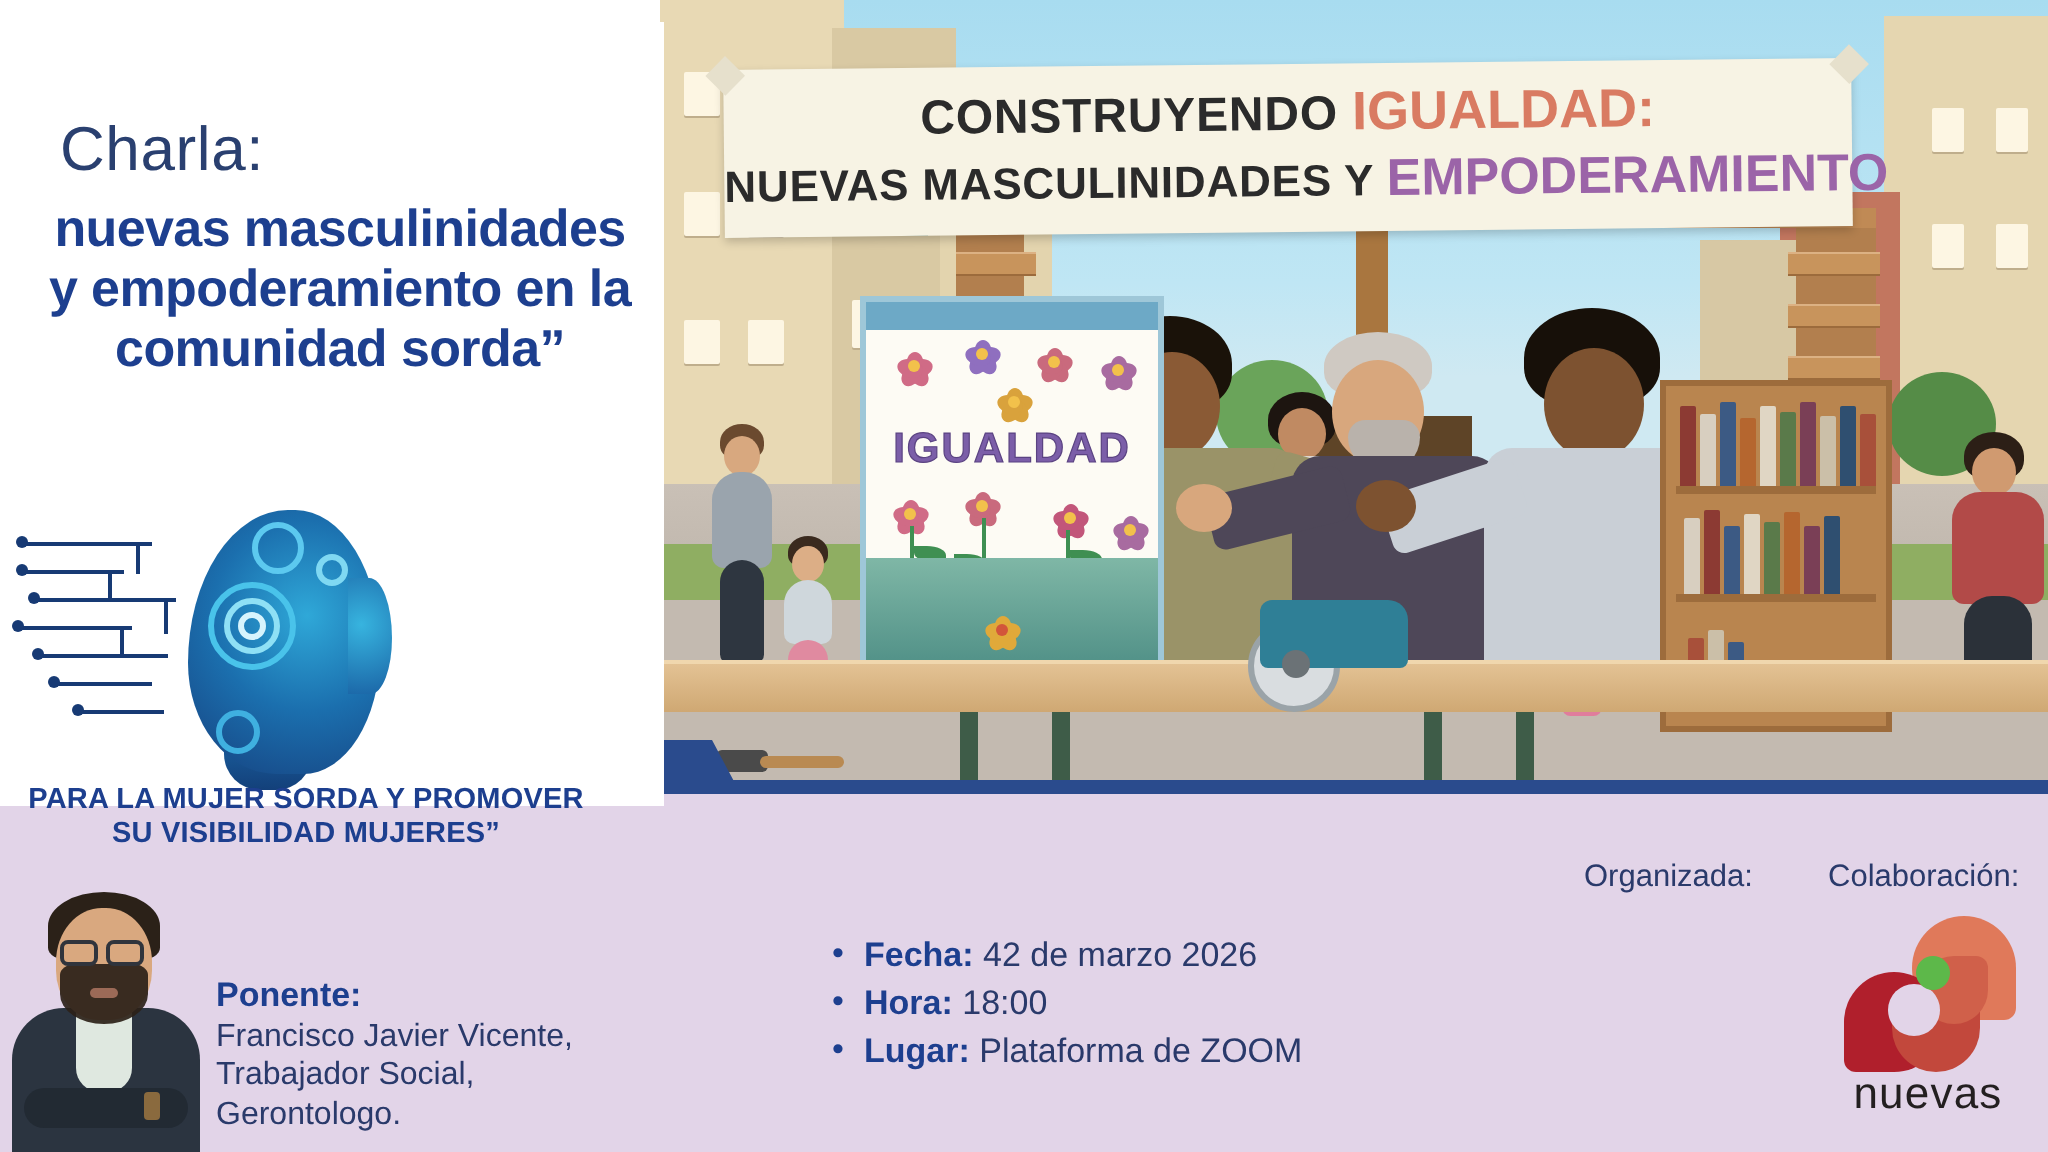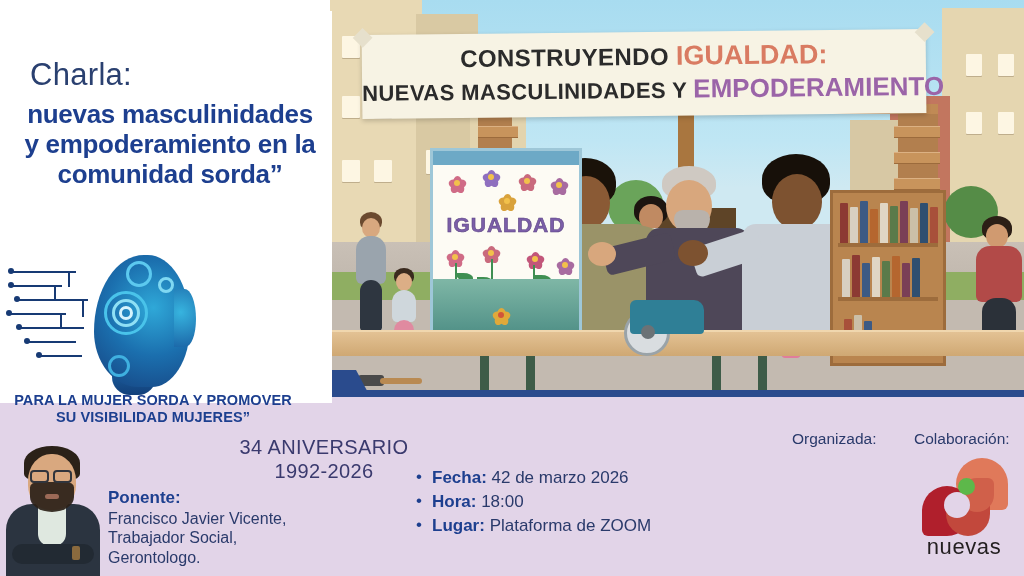--- a/index.html
+++ b/index.html
@@ -616,24 +616,20 @@
   <div class="lilac-band"></div>
   <div class="blue-rule-left"></div>
   <div class="blue-rule-diag"></div>
   <div class="blue-rule-right"></div>
 
   <div class="redes-quote">
     <div>PARA LA MUJER SORDA Y PROMOVER</div>
     <div>SU VISIBILIDAD MUJERES”</div>
   </div>
 
-  <div class="aniv">
-    <div>34 ANIVERSARIO</div>
-    <div>1992-2026</div>
-  </div>
 
   <div class="speaker-photo">
     <div class="sp-bg"></div>
     <div class="sp-body"></div>
     <div class="sp-shirt"></div>
     <div class="sp-hair"></div>
     <div class="sp-head"></div>
     <div class="sp-beard"></div>
     <div class="sp-mouth"></div>
     <div class="sp-glass" style="left:30px;"></div>

